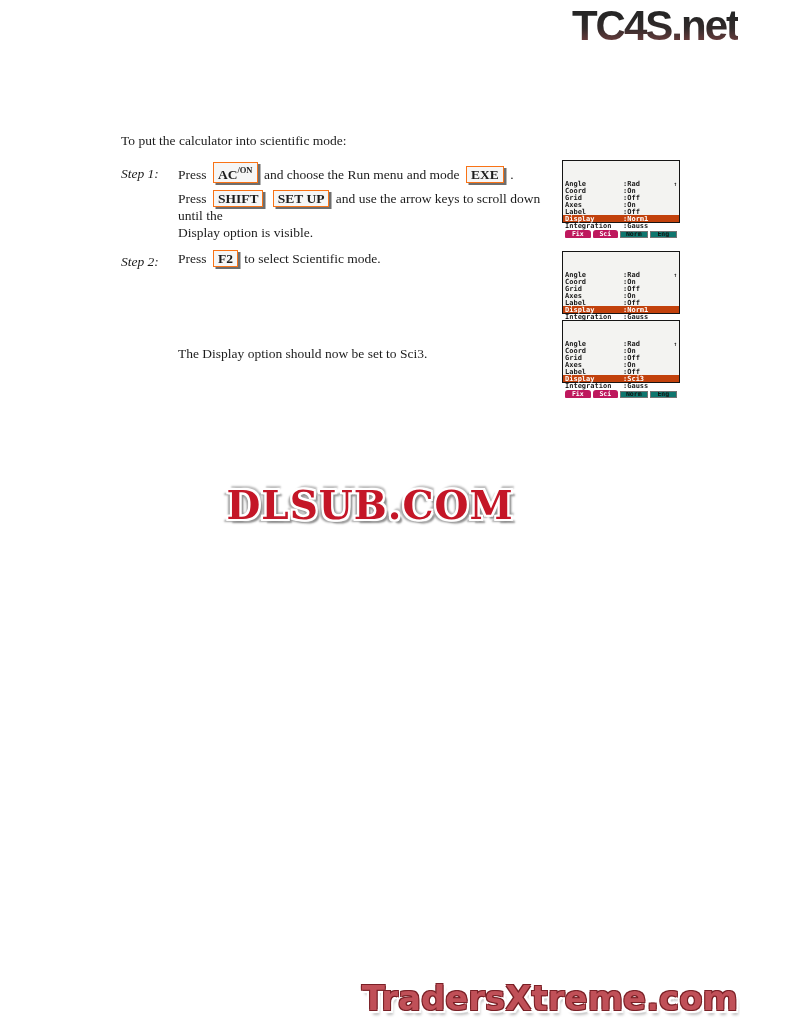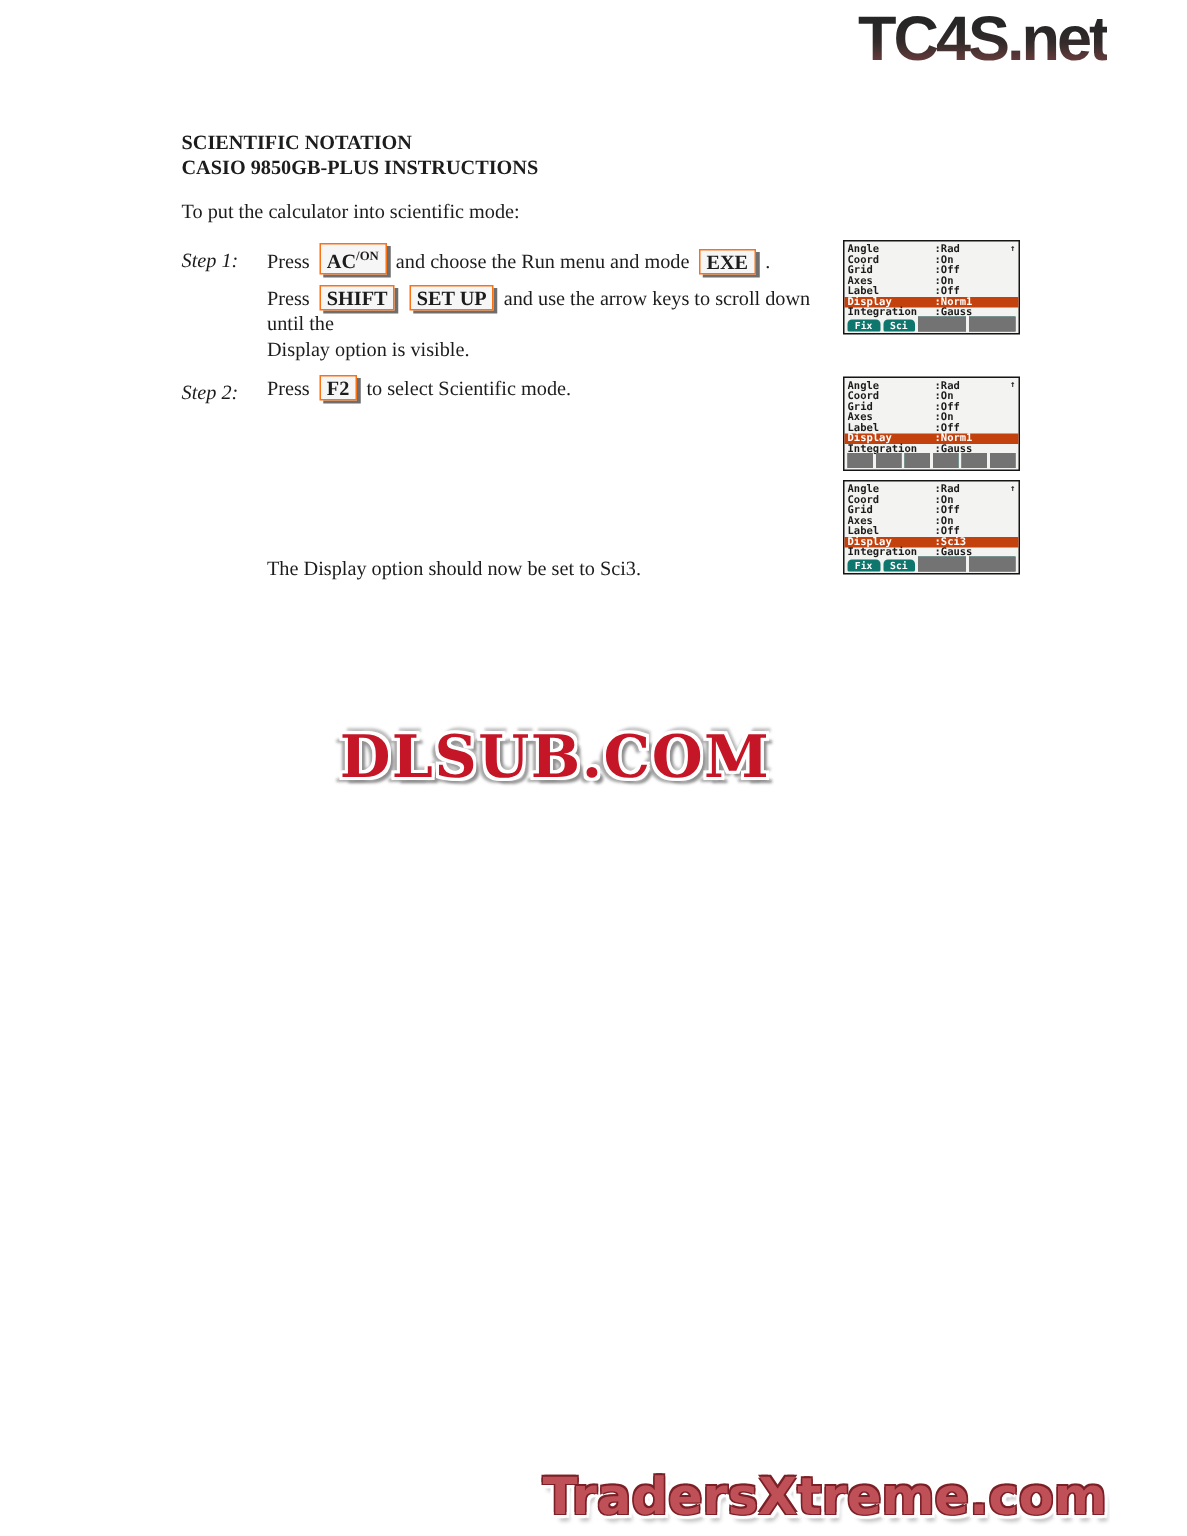--- a/index.html
+++ b/index.html
@@ -47,53 +47,49 @@
     display:inline-block; background:#f6f6f6; border:1px solid #f97316;
     box-shadow:2.5px 2px 0 #6e6e6e;
     padding:0 4px; margin:0 3px; font-weight:bold; line-height:15px;
     white-space:nowrap;
   }
   .key sup { font-size:8.5px; font-weight:bold; vertical-align:super; }
 
   
   .calc-screen {
     position:absolute; left:562px; width:118px; height:63px;
-    background:#f3f3f1; border:1.5px solid #151515; padding:1px 2px 1px 2px;
+    background:#f3f3f1; border:1.5px solid #151515; padding:19px 2px 1px 2px;
     display:flex; flex-direction:column; justify-content:space-between;
   }
   .crow {
     display:flex; align-items:center; height:7px;
     font:bold 7px "DejaVu Sans Mono", monospace; color:#1b1b1b;
     white-space:nowrap;
   }
   .crow .clabel { width:58px; overflow:hidden; }
   .crow .cval { flex:1; }
   .crow .cscroll { width:8px; text-align:right; font-size:6px; }
   .crow.hl { background:#c2410c; color:#fff; margin:0 -2px; padding:0 2px; }
   .csoft { display:flex; gap:2px; align-items:flex-end; height:8px; margin-top:1px; }
   .tab {
     flex:1; text-align:center; overflow:hidden;
     font:bold 6.5px "DejaVu Sans Mono", monospace; height:8px; line-height:8px;
   }
-  .tab.inv { background:#0f766e; color:#fff; border-radius:3px 3px 1px 1px;margin-top:38px; }
-  .tab.box { background:#0f766e; color:#111; border:5px solid #737373; height:7px; line-height:5px;margin-top:12px; }
+  .tab.inv { background:#be185d; color:#fff; border-radius:3px 3px 1px 1px;margin-top:38px; }
+  .tab.box { background:#0f766e; color:#111; border:1px solid #737373; height:7px; line-height:5px;margin-top:12px; }
 </style>
 </head>
 <body>
 
 <div class="page">
 
   <div class="abs tc4s">TC4S.net</div>
   <div class="abs dlsub">DLSUB.COM</div>
   <div class="abs traders">TradersXtreme.com</div>
 
-  <div class="abs doc" style="left:121px; top:86px;">
-    <div class="bold">SCIENTIFIC NOTATION</div>
-    <div class="bold">CASIO 9850GB-PLUS INSTRUCTIONS</div>
-  </div>
 
   <div class="abs doc" style="left:121px; top:132px;">To put the calculator into scientific mode:</div>
 
   <div class="abs doc ital" style="left:121px; top:165px;">Step 1:</div>
 
   <div class="abs doc" style="left:178px; top:162px;">
     <span>Press</span>
     <span class="key"><span>AC</span><sup>/ON</sup></span>
     <span>and choose the Run menu and mode</span>
     <span class="key">EXE</span>
@@ -112,21 +108,21 @@
 
   <div class="abs doc ital" style="left:121px; top:253px;">Step 2:</div>
 
   <div class="abs doc" style="left:178px; top:250px;">
     <span>Press</span>
     <span class="key">F2</span>
     <span>to select Scientific mode.</span>
   </div>
 
 
-  <div class="abs doc" style="left:178px; top:370px;">The Display option should now be set to Sci3.</div>
+  <div class="abs doc" style="left:178px; top:345px;">The Display option should now be set to Sci3.</div>
 
   <div class="calc-screen" style="top:160px;">
       <div class="crow">
         <span class="clabel">Angle</span>
         <span class="cval">:Rad</span>
         <span class="cscroll">↑</span>
       </div>
       <div class="crow">
         <span class="clabel">Coord</span>
         <span class="cval">:On</span>

